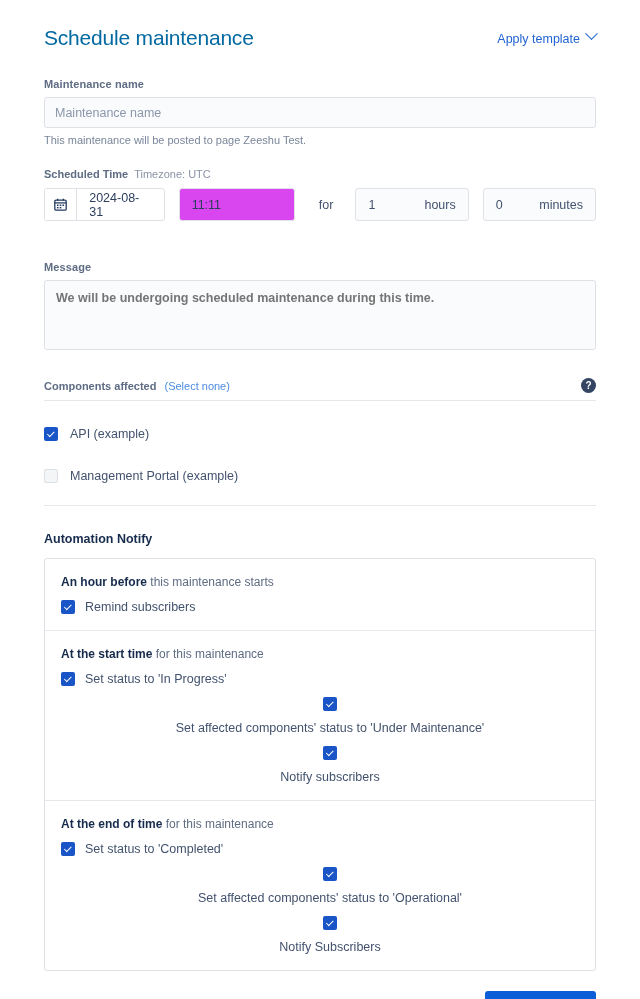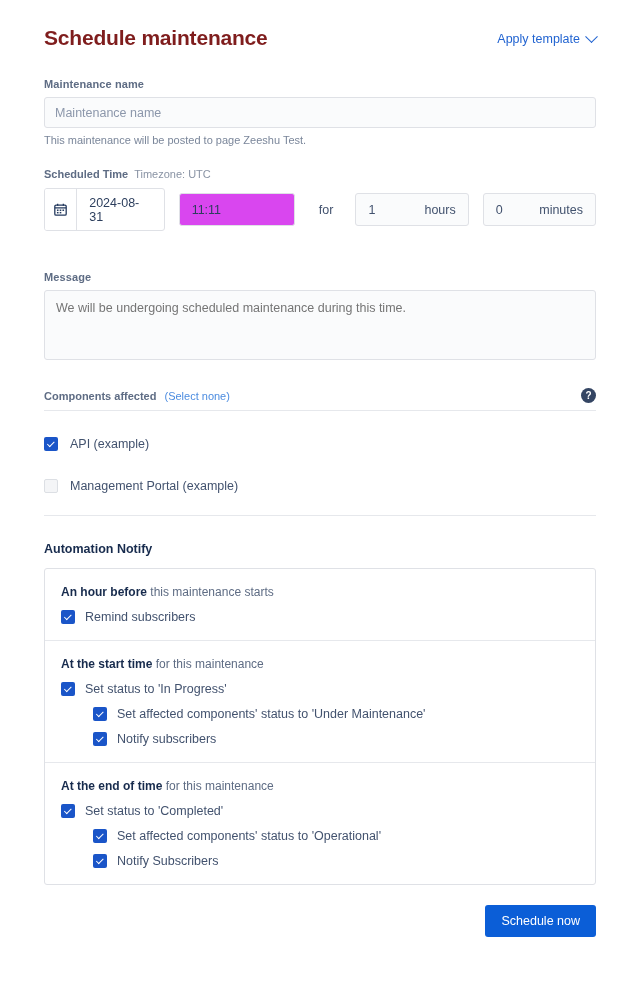--- a/index.html
+++ b/index.html
@@ -8,23 +8,23 @@
     height: 999px;
     background: #ffffff;
     font-family: "Liberation Sans", sans-serif;
     color: #253858;
     overflow: hidden;
   }
   .page { position: relative; width: 640px; height: 999px; padding: 0 44px; }
 
   
   .header { display: flex; align-items: flex-start; justify-content: space-between; padding-top: 26px; }
-  .page-title { font-size: 21px; font-weight: 700; color: #7f1d1d; letter-spacing: -0.2px; }
+  .page-title { font-size: 21px; font-weight: 400; color: #0369a1; letter-spacing: -0.2px; }
   .apply-template {
-    display: flex; align-items: center; gap: 7px;
+    display: flex; align-items: flex-start; gap: 7px;
     color: #2264d1; font-size: 12.5px; cursor: pointer; padding-top: 6px;
   }
   .chev { width: 9px; height: 9px; border-right: 1.8px solid #2264d1; border-bottom: 1.8px solid #2264d1;
           transform: rotate(45deg) translate(-2px,-2px); }
 
   
   .field-label { font-size: 11px; font-weight: 700; color: #5e6c84; margin-bottom: 7px; letter-spacing: .1px; }
   .sub-note { font-size: 11px; color: #7a869a; margin-top: 6px; }
 
   .text-input {
@@ -34,42 +34,42 @@
   }
   .text-input::placeholder { color: #8c97ab; }
 
   .section { margin-top: 22px; }
 
   
   .sched-label-row { display: flex; align-items: baseline; gap: 6px; margin-bottom: 8px; }
   .sched-label { font-size: 11px; font-weight: 700; color: #5e6c84; }
   .tz { font-size: 11px; color: #8993a4; }
   .time-row { display: flex; align-items: center; }
-  .date-group { display: flex; height: 43px; border: 1px solid #dfe1e6; border-radius: 3px; overflow: hidden; background:#fff; }
+  .date-group { display: flex; height: 33px; border: 1px solid #dfe1e6; border-radius: 3px; overflow: hidden; background:#fff; }
   .cal-btn { width: 33px; display: flex; align-items: center; justify-content: center; border-right: 1px solid #dfe1e6; background:#fff; }
   .date-val { display:flex; align-items:center; padding: 0 12px; font-size: 12.5px; color: #2c3e5d; }
   .time-box {
     height: 33px; width: 118px; margin-left: 14px; border: 1px solid #dfe1e6; border-radius: 3px;
     display: flex; align-items: center; padding: 0 12px; font-size: 12.5px; color: #2c3e5d; background: #d946ef;
   }
   .for-word { font-size: 12.5px; color: #42526e; margin: 0 22px 0 24px; }
   .dur-box {
     height: 33px; width: 115px; border: 1px solid #dfe1e6; border-radius: 3px; background: #fafbfc;
     display: flex; align-items: center; justify-content: space-between; padding: 0 12px;
     font-size: 12.5px; color: #42526e;
   }
   .dur-box + .dur-box { margin-left: 14px; }
   .dur-num { color: #42526e; }
   .dur-unit { color: #42526e; }
 
   
   .msg-area {
     width: 100%; height: 70px; border: 1px solid #dfe1e6; border-radius: 3px; background: #fafbfc;
     padding: 9px 11px; font-size: 12.5px; color: #8c97ab; resize: none;
-    font-family: "Liberation Sans", sans-serif; line-height: 1.4;
+    font-family: "Liberation Sans", sans-serif; line-height: 1.4; font-weight: bold;
   }
 
   
   .comp-head { display: flex; align-items: center; justify-content: space-between; }
   .comp-head-left { display: flex; align-items: baseline; gap: 8px; }
   .comp-title { font-size: 11px; font-weight: 700; color: #5e6c84; }
   .select-none { font-size: 11px; color: #4c8ce0; cursor: pointer; }
   .help-icon {
     width: 15px; height: 15px; border-radius: 50%; background: #344563; color: #fff;
     font-size: 10px; font-weight: 700; display: flex; align-items: center; justify-content: center;
@@ -99,21 +99,21 @@
 
   
   .auto-title { font-size: 12.5px; font-weight: 700; color: #172b4d; margin-bottom: 12px; }
   .auto-panel { border: 1px solid #dfe1e6; border-radius: 3px; background: #fff; }
   .auto-block { padding: 16px 16px 16px 16px; }
   .auto-block + .auto-block { border-top: 1px solid #e6e8ec; }
   .auto-head { font-size: 12px; color: #5e6c84; margin-bottom: 11px; }
   .auto-head b { color: #172b4d; font-weight: 700; }
   .auto-cb { display: flex; align-items: center; gap: 10px; margin-bottom: 11px; }
   .auto-cb:last-child { margin-bottom: 0; }
-  .auto-cb.indent { margin-left: 32px; }
+  .auto-cb.indent { margin-left: 20px; flex-direction: column; }
 
   
   .footer { display: flex; justify-content: flex-end; margin-top: 20px; }
   .primary-btn {
     background: #0b5ed7; color: #fff; border: none; border-radius: 3px;
     font-size: 12.5px; padding: 9px 16px; cursor: pointer;
     font-family: "Liberation Sans", sans-serif;
   }
 </style>
 </head>

